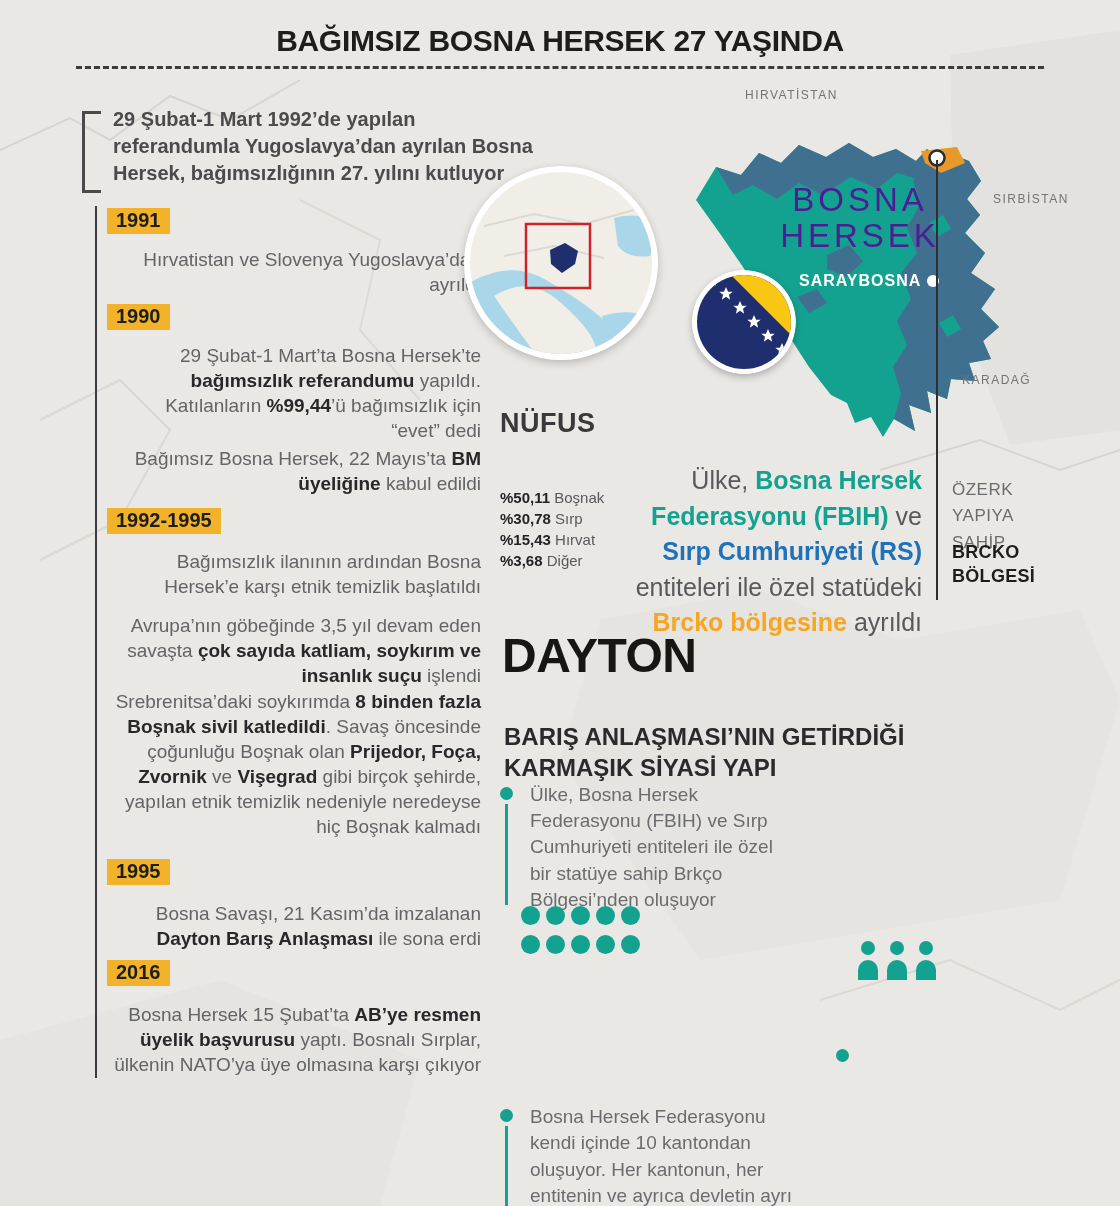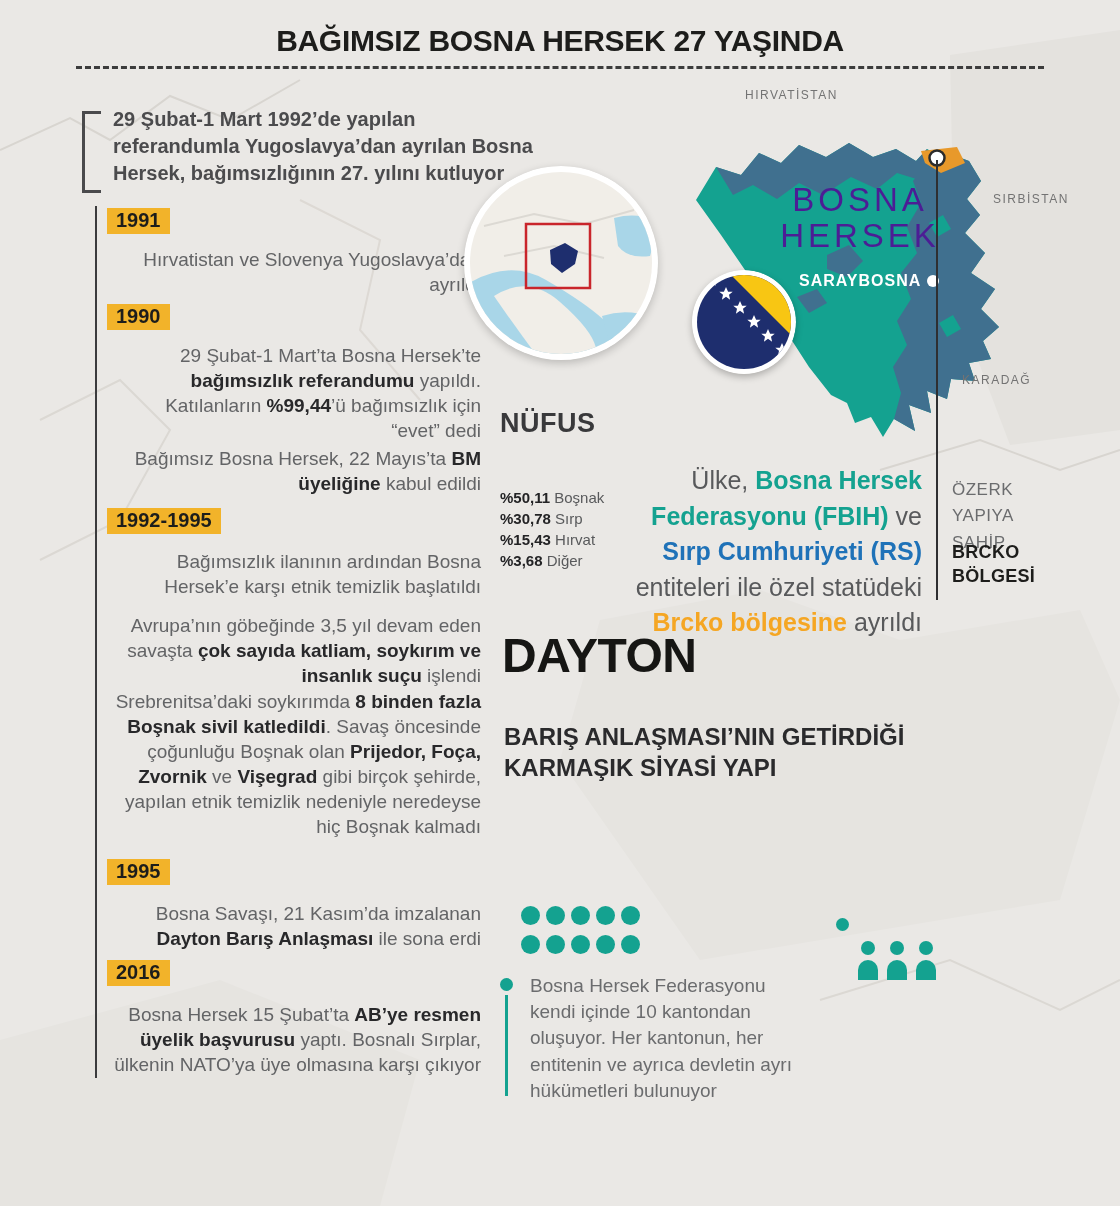--- a/index.html
+++ b/index.html
@@ -167,20 +167,24 @@
   <div class="abs ozerk">ÖZERK
 YAPIYA
 SAHİP</div>
   <div class="abs brcko-name">BRCKO
 BÖLGESİ</div>
 
   <div class="abs dayton-title">DAYTON</div>
   <div class="abs dayton-sub">BARIŞ ANLAŞMASI’NIN GETİRDİĞİ
 KARMAŞIK SİYASİ YAPI</div>
 
+  <div class="abs bullet" style="left:500px;top:782px;width:268px">
+    <span class="bdot"></span><span class="vline"></span>
+    <span>Ülke, Bosna Hersek Federasyonu (FBIH) ve Sırp Cumhuriyeti entiteleri ile özel bir statüye sahip Brkço Bölgesi’nden oluşuyor</span>
+  </div>
 
   <div class="abs cdots"><span class="cdot"></span><span class="cdot"></span><span class="cdot"></span><span class="cdot"></span><span class="cdot"></span><span class="cdot"></span><span class="cdot"></span><span class="cdot"></span><span class="cdot"></span><span class="cdot"></span></div>
 
   <div class="abs bullet" style="left:500px;top:973px;width:276px">
     <span class="bdot"></span><span class="vline"></span>
     <span>Bosna Hersek Federasyonu kendi içinde 10 kantondan oluşuyor. Her kantonun, her entitenin ve ayrıca devletin ayrı hükümetleri bulunuyor</span>
   </div>
 
   <div class="abs bullet" style="left:836px;top:782px;width:172px">
     <span class="bdot"></span><span class="vline"></span>

